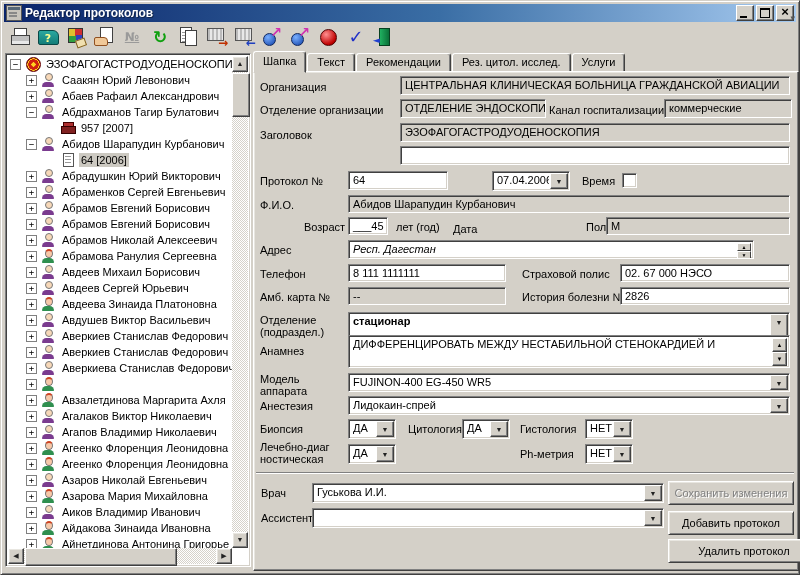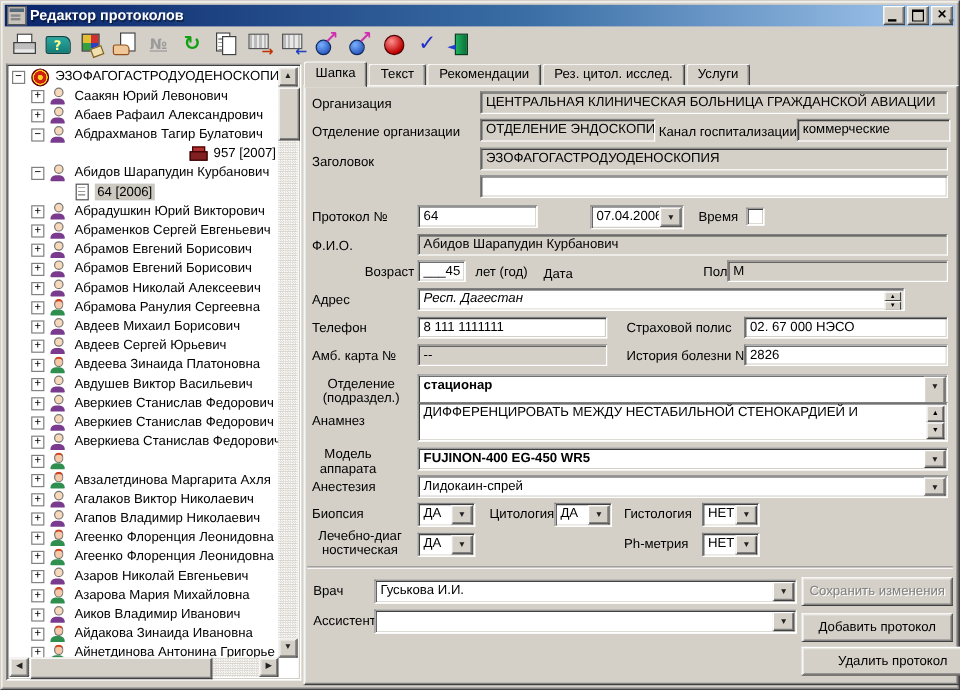--- a/index.html
+++ b/index.html
@@ -86,21 +86,21 @@
   .sb-thumb{position:absolute;background:#d4d0c8;border:1px solid;border-color:#fff #404040 #404040 #fff;
           box-shadow:inset -1px -1px 0 #808080;cursor:pointer;}
   
   .tabstrip{position:absolute;left:252px;top:52px;right:4px;height:19px;display:flex;align-items:flex-end;}
   .tab{height:17px;line-height:17px;padding:0 9px;background:#d4d0c8;border:1px solid;cursor:pointer;
        border-color:#fff #404040 #d4d0c8 #fff;border-radius:3px 3px 0 0;box-shadow:inset -1px 0 0 #808080;margin-right:1px;}
   .tab.active{height:20px;line-height:19px;position:relative;z-index:3;margin-bottom:-1px;}
   .page{position:absolute;left:252px;top:70px;width:544px;height:498px;background:#d4d0c8;
         border:1px solid;border-color:#fff #404040 #404040 #fff;box-shadow:inset -1px -1px 0 #808080, inset 1px 1px 0 #e8e6e0;}
   
-  .lbl{position:absolute;white-space:pre-line;line-height:12px;text-align:center;}
+  .lbl{position:absolute;white-space:pre-line;line-height:12px;}
   .field{position:absolute;background:#fff;border:1px solid #808080;border-right-color:#fff;border-bottom-color:#fff;
          box-shadow:inset 1px 1px 0 #404040, inset -1px -1px 0 #d4d0c8;
          padding:2px 4px 0 4px;white-space:nowrap;overflow:hidden;box-sizing:border-box;}
   .field.ro{background:#d4d0c8;}
   .combo{position:absolute;background:#fff;border:1px solid #808080;border-right-color:#fff;border-bottom-color:#fff;
          box-shadow:inset 1px 1px 0 #404040, inset -1px -1px 0 #d4d0c8;box-sizing:border-box;display:flex;}
   .combo-val{flex:1;padding:2px 2px 0 4px;white-space:nowrap;overflow:hidden;}
   .combo-btn{width:16px;margin:1px;background:#d4d0c8;border:1px solid;border-color:#fff #404040 #404040 #fff;
          box-shadow:inset -1px -1px 0 #808080;font-size:7px;text-align:center;line-height:15px;color:#222;cursor:pointer;flex:none;}
   .checkbox{position:absolute;width:13px;height:13px;background:#fff;border:1px solid #808080;border-right-color:#fff;border-bottom-color:#fff;
@@ -164,21 +164,21 @@
         <div class="t-row" style="padding-left: 18px;">
           <span class="t-expand">+</span>
           <span class="t-icon male"></span>
           <span class="t-label">Абаев Рафаил Александрович</span>
         </div>
         <div class="t-row" style="padding-left: 18px;">
           <span class="t-expand">−</span>
           <span class="t-icon male"></span>
           <span class="t-label">Абдрахманов Тагир Булатович</span>
         </div>
-        <div class="t-row" style="padding-left: 52px; justify-content: flex-end;">
+        <div class="t-row" style="padding-left: 52px;">
           <span class="t-icon printer"></span>
           <span class="t-label">957 [2007]</span>
         </div>
         <div class="t-row" style="padding-left: 18px;">
           <span class="t-expand">−</span>
           <span class="t-icon male"></span>
           <span class="t-label">Абидов Шарапудин Курбанович</span>
         </div>
         <div class="t-row" style="padding-left: 52px;">
           <span class="t-icon doc"></span>
@@ -385,21 +385,21 @@
     <span class="lbl" style="left:6px;top:273px;">Анамнез</span>
     <div class="field" style="left:94px;top:263px;width:442px;height:33px;">
       <span>ДИФФЕРЕНЦИРОВАТЬ МЕЖДУ НЕСТАБИЛЬНОЙ СТЕНОКАРДИЕЙ И</span>
       <span class="mini-scroll">
           <span class="mini-btn">▲</span>
           <span class="mini-btn">▼</span>
         </span>
     </div>
 
     <span class="lbl" style="left:6px;top:301px;width:60px;">Модель аппарата</span>
-    <div class="combo" style="left:94px;top:301px;width:442px;height:19px;font-weight:bold;">
+    <div class="combo" style="left:94px;top:301px;width:442px;height:19px;">
       <span class="combo-val">FUJINON-400 EG-450 WR5</span>
       <span class="combo-btn">▼</span>
     </div>
 
     <span class="lbl" style="left:6px;top:328px;">Анестезия</span>
     <div class="combo" style="left:94px;top:324px;width:442px;height:19px;">
       <span class="combo-val">Лидокаин-спрей</span>
       <span class="combo-btn">▼</span>
     </div>
 

